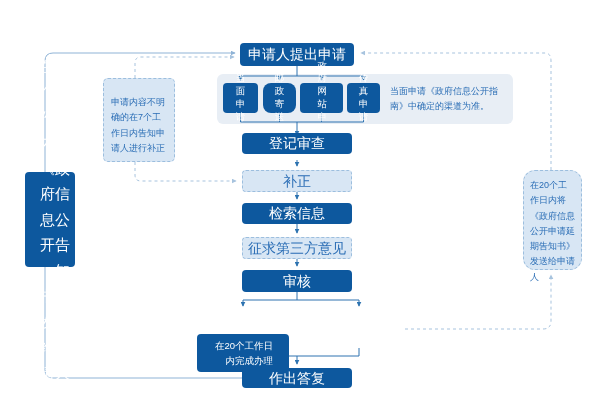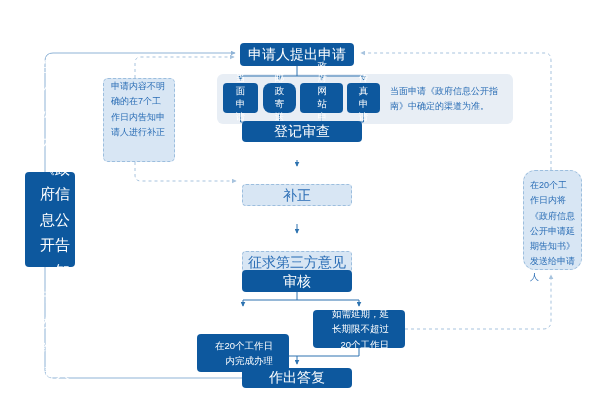--- a/index.html
+++ b/index.html
@@ -28,30 +28,29 @@
   }
   .box{
     position:absolute;z-index:2;display:flex;align-items:center;justify-content:center;
     text-align:center;box-sizing:border-box;border-radius:4px;
     background:var(--primary);color:#fff;font-size:14px;line-height:1.35;
   }
   .box.small{font-size:9.5px;padding:2px 16px;border-radius:4px;text-align:right;}
   .box.light{
     background:var(--light-fill);border:1px dashed var(--dash-border);
     color:var(--note-text);
-    margin-top:14px;
   }
   .box.tall{font-size:15px;line-height:1.7;padding:0 5px;text-align:right;}
   .note{
     position:absolute;z-index:2;color:var(--note-text);font-size:9px;line-height:1.7;
     box-sizing:border-box;
   }
   .note.boxed{
     background:var(--light-fill);border:1px dashed var(--dash-border);
-    border-radius:5px;padding:0 7px;text-align:left;
+    border-radius:5px;padding:16px 7px;text-align:left;
   }
   .ln-main{stroke:var(--line);stroke-width:1;fill:none;}
   .ln-loop{stroke:var(--loop-line);stroke-width:1;fill:none;}
   .ln-dash{stroke:var(--dashed-line);stroke-width:1;fill:none;stroke-dasharray:3 3;}
 </style>
 </head>
 <body>
 
 <div id="stage">
 
@@ -115,34 +114,34 @@
 
   <div class="box" style="left:240px;top:43px;width:114px;height:23px;">申请人提出申请</div>
 
   <div class="box small" style="left:223px;top:83px;width:35px;height:30px;">当面申请</div>
   <div class="box small" style="left:263px;top:83px;width:33px;height:30px;border-radius:8px;">邮政寄送</div>
   <div class="box small" style="left:347px;top:83px;width:33px;height:30px;">传真申请</div>
   <div class="box small" style="left:300px;top:83px;width:43px;height:30px;">政府网站申请</div>
 
   <div class="note" style="left:390px;top:84px;width:120px;">当面申请《政府信息公开指南》中确定的渠道为准。</div>
 
-  <div class="box" style="left:242px;top:121px;width:120px;height:21px;">登记审查</div>
+  <div class="box" style="left:242px;top:133px;width:110px;height:21px;">登记审查</div>
 
   <div class="box light" style="left:242px;top:170px;width:110px;height:22px;">补正</div>
 
+  <div class="box" style="left:242px;top:203px;width:110px;height:21px;">检索信息</div>
 
   <div class="box light" style="left:242px;top:237px;width:110px;height:22px;">征求第三方意见</div>
 
   <div class="box" style="left:242px;top:270px;width:110px;height:22px;">审核</div>
 
   <div class="box small" style="left:197px;top:310px;width:92px;height:38px;line-height:1.6;margin-top:24px;">在20个工作日内完成办理</div>
 
-  <div class="box small" style="left:313px;top:310px;width:92px;height:38px;line-height:1.6;">如需延期，延长期限不超过20个工作日</div>
 
-  <div class="box" style="left:242px;top:368px;width:110px;height:20px;font-family:Liberation Serif, serif;">作出答复</div>
+  <div class="box" style="left:242px;top:368px;width:110px;height:20px;">作出答复</div>
 
   <div class="note boxed" style="left:103px;top:78px;width:72px;height:84px;">申请内容不明确的在7个工作日内告知申请人进行补正</div>
 
   <div class="box tall" style="left:25px;top:172px;width:50px;height:95px;">在20个工作日内将《政府信息公开告知书》发送给申请人</div>
 
   <div class="note boxed" style="left:523px;top:170px;width:59px;height:100px;padding:7px 6px;border-radius:12px;">在20个工作日内将《政府信息公开申请延期告知书》 发送给申请人</div>
 
 </div>
 
 </body></html>

